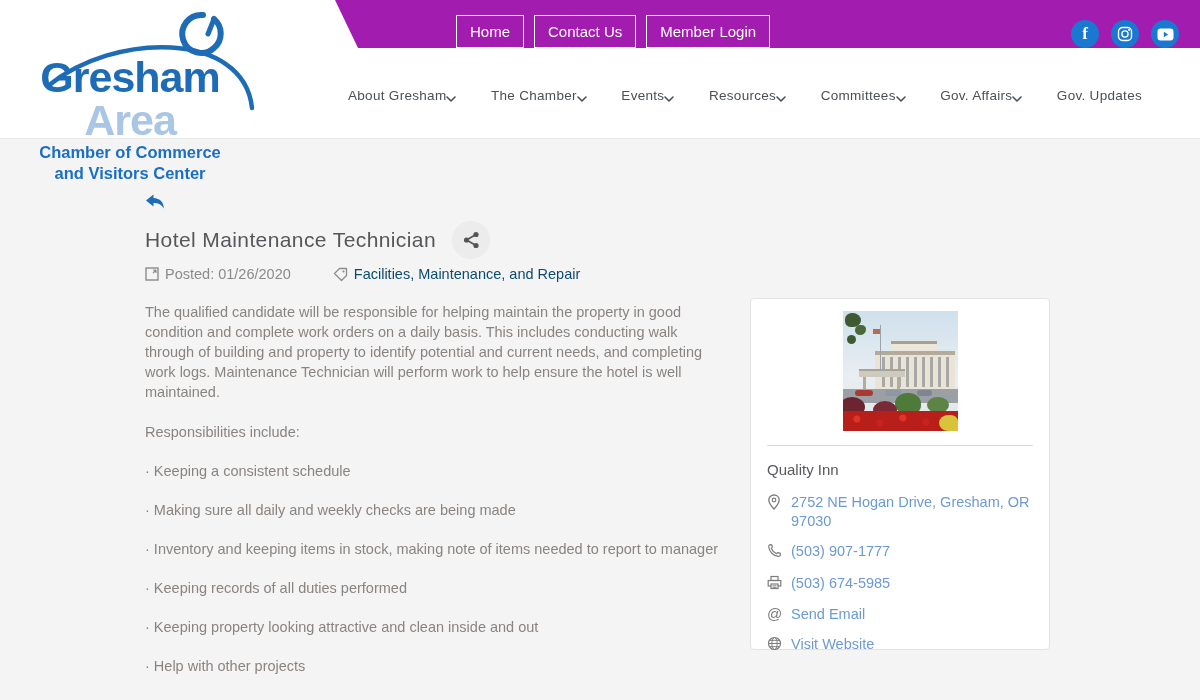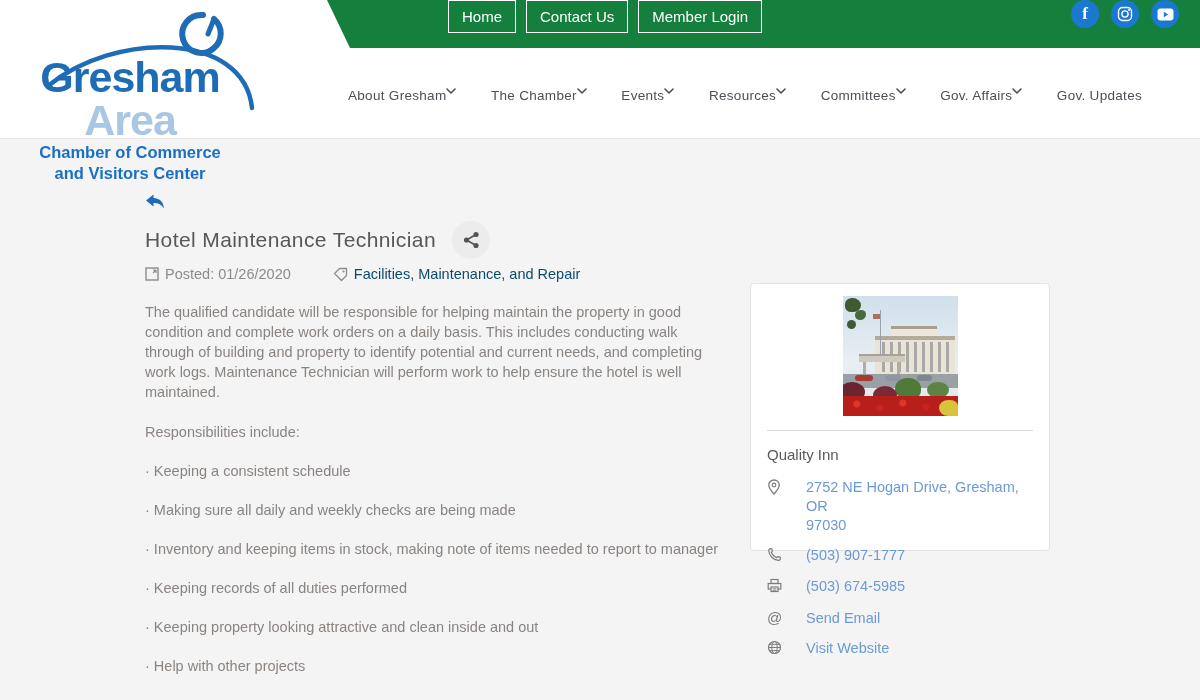--- a/index.html
+++ b/index.html
@@ -14,35 +14,35 @@
   
   .logo { position:absolute; left:18px; top:4px; width:224px; height:130px; text-align:center; }
   .logo-art { position:absolute; left:0; top:0; }
   .logo-text { position:absolute; top:52px; width:100%; }
   .logo-line1 { font-size:43px; font-weight:bold; letter-spacing:-1px; line-height:1; }
   .logo-gresham { color:#1e6cb5; }
   .logo-area { color:#a9c6e5; }
   .logo-tag { color:#1a6fc4; font-weight:bold; font-size:16.5px; line-height:1.3; }
 
   
-  .topbar { position:absolute; top:0; left:327px; right:0; height:48px; background:#15803d;
+  .topbar { position:absolute; top:0; left:335px; right:0; height:48px; background:#a21caf;
             clip-path:polygon(0 0,100% 0,100% 100%,23px 100%);
-            display:flex; align-items:flex-start; }
+            display:flex; align-items:flex-end; }
   .topbar-buttons { display:flex; gap:10px; margin-left:121px; }
   .topbar-btn { border:1px solid #ffffff; color:#ffffff; background:transparent;
                 font-size:15px; padding:7px 13px; font-family:inherit; cursor:pointer; white-space:nowrap; }
   .social { margin-left:auto; margin-right:21px; display:flex; gap:12px; }
   .social-circle { width:28px; height:28px; border-radius:50%; background:#1b78d0;
                    display:flex; align-items:center; justify-content:center; cursor:pointer; }
   .fb-glyph { color:#fff; font-weight:bold; font-size:17px; font-family:"Liberation Serif", serif; }
 
   
   .nav { position:absolute; top:88px; left:348px; right:58px; display:flex;
          justify-content:space-between; align-items:center; }
-  .nav-item { display:flex; align-items:flex-start; color:#4a5055; font-size:13.5px;
+  .nav-item { display:flex; align-items:flex-end; color:#4a5055; font-size:13.5px;
               letter-spacing:.3px; cursor:pointer; white-space:nowrap; }
 
   
   .main { position:absolute; top:140px; left:0; width:1200px; height:560px; background:#f4f4f4; }
   .left-col { position:absolute; left:145px; top:54px; width:585px; }
 
   .back-arrow { cursor:pointer; display:inline-block; margin-bottom:6px; }
   .title-row { display:flex; align-items:center; gap:16px; }
   .page-title { font-size:21px; font-weight:400; color:#55575a; letter-spacing:.4px; }
   .share-btn { width:38px; height:38px; border-radius:50%; background:#ececec;
@@ -53,30 +53,30 @@
   .meta-item { display:flex; align-items:center; gap:6px; }
   .meta-gap { width:8px; }
   .category-link { color:#0c4a6e; cursor:pointer; text-decoration:none; }
 
   .body-text { margin-top:20px; font-size:14.5px; line-height:1.38; color:#8a8480; }
   .resp-group { margin-top:20px; }
   .bullet { margin-top:19px; font-size:14.5px; line-height:1.38; color:#8a8480; }
   .bullet.first { margin-top:0; }
 
   
-  .card { position:absolute; top:283px; right:150px; width:300px; height:268px;
+  .card { position:absolute; top:298px; right:150px; width:300px; height:352px;
           background:#ffffff; border:1px solid #e3e3e3; border-radius:4px; z-index:3; }
   .card-photo-wrap { padding-top:12px; display:flex; justify-content:center; }
   .hotel-photo { position:relative; width:115px; height:120px; overflow:hidden;
                  background:linear-gradient(#cfe0ec 0%, #e9eef2 55%, #dfe5e8 100%); }
   .hp { position:absolute; }
   .card-divider { border-top:1px solid #dcdcdc; margin:14px 16px 0 16px; }
   .card-body { padding:15px 16px; }
   .member-name { font-size:15px; color:#58595c; margin-bottom:15px; }
-  .contact-row { display:flex; align-items:flex-start; gap:23px; margin-bottom:11px;
+  .contact-row { display:flex; align-items:flex-start; gap:8px; margin-bottom:11px;
                  font-size:14.5px; line-height:1.3; }
   .contact-row .cicon { flex:0 0 16px; padding-top:1px; color:#7c7c7c; }
   .contact-link { color:#6b9ad4; cursor:pointer; text-decoration:none; }
   .at-glyph { font-size:15px; color:#7c7c7c; line-height:1; }
 </style>
 </head>
 <body>
 
 <div class="header">
 

